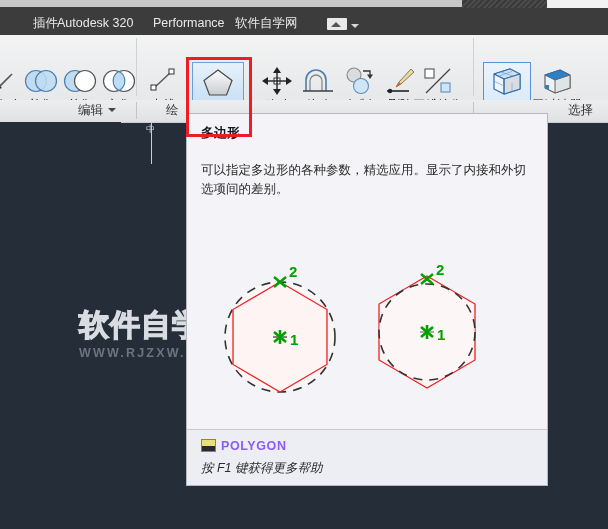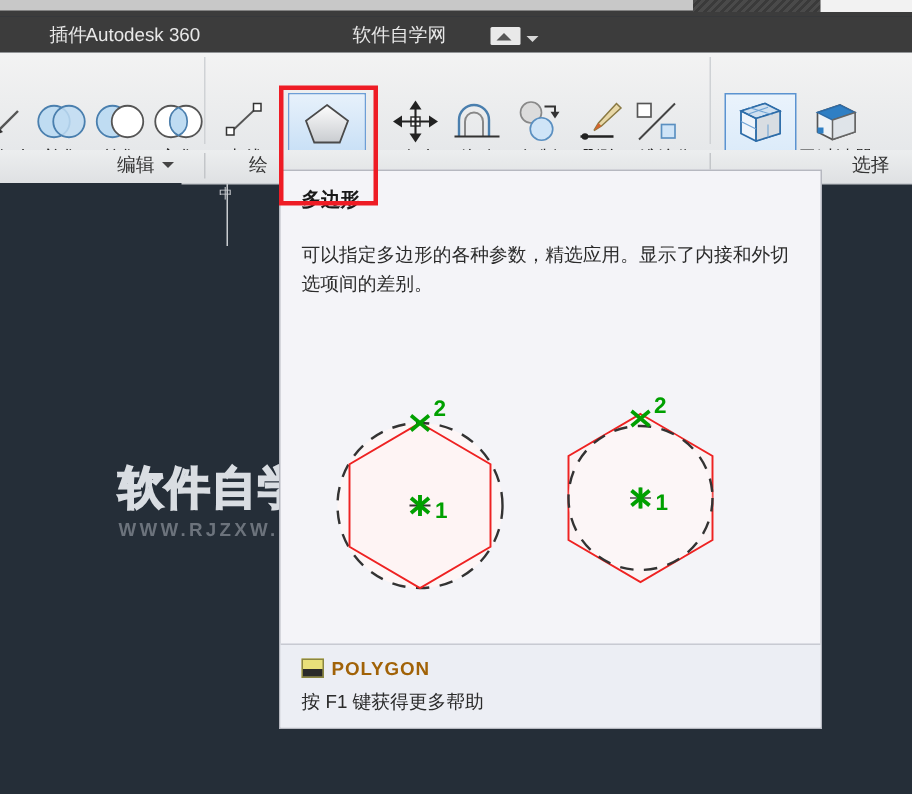--- a/index.html
+++ b/index.html
@@ -82,38 +82,39 @@
   #tip{ position:absolute; left:186px; top:113px; width:362px; height:373px;
      background:#f4f4f8; border:1px solid #b6b8c0; box-sizing:border-box; }
   #tip .body{ padding:10px 14px 0 14px; }
   #tip .t1{ font-size:13px; color:#1a1a1a; font-weight:600; margin-bottom:9px; }
   #tip .t2{ font-size:12.5px; color:#2b2b2b; }
   #tip .t3{ font-size:12.5px; color:#2b2b2b; line-height:19px; margin-top:19px; }
   #tip .figs{ position:absolute; left:0; top:135px; width:100%; height:180px; }
   #tip .foot{ position:absolute; left:0; bottom:0; width:100%; height:55px;
      border-top:1px solid #c8cad2; background:#eceef4; }
   #tip .foot .cmd{ position:absolute; left:14px; top:9px; font-size:12.5px; font-weight:bold;
-     color:#a16207; letter-spacing:.6px; }
+     color:#8b5cf6; letter-spacing:.6px; }
   #tip .foot .cmdicon{ position:absolute; left:-20px; top:0px; width:15px; height:13px;
      background:#e8e07a; border:1px solid #8b8640; box-sizing:border-box; }
   #tip .foot .cmdicon::after{ content:""; position:absolute; left:0; bottom:0; width:13px; height:5px; background:#2a2a2a; }
-  #tip .foot .help{ position:absolute; left:14px; top:30px; font-size:12.5px; color:#2b2b2b; }
+  #tip .foot .help{ position:absolute; left:14px; top:30px; font-size:12.5px; color:#2b2b2b;font-style:italic; }
 </style>
 </head>
 <body>
 
 <div id="top-strip">
   <div class="lightbar"></div>
   <div class="hatch"></div>
   <div class="rightwhite"></div>
 </div>
 
 <div id="menubar">
   <div class="mi" style="left:33px">插件</div>
-  <div class="mi" style="left:57px">Autodesk 360</div>
+  <div class="mi" style="left:57px">Autodesk 320</div>
+  <div class="mi" style="left:153px">Performance</div>
   <div class="mi" style="left:235px">软件自学网</div>
   <div class="appbtn"></div>
   <div class="appcaret"></div>
 </div>
 
 <div id="ribbon">
 
   <div class="btn" style="left:-16px; top:29px">
     <div class="ic">
       <svg width="30" height="30" viewBox="0 0 30 30">

